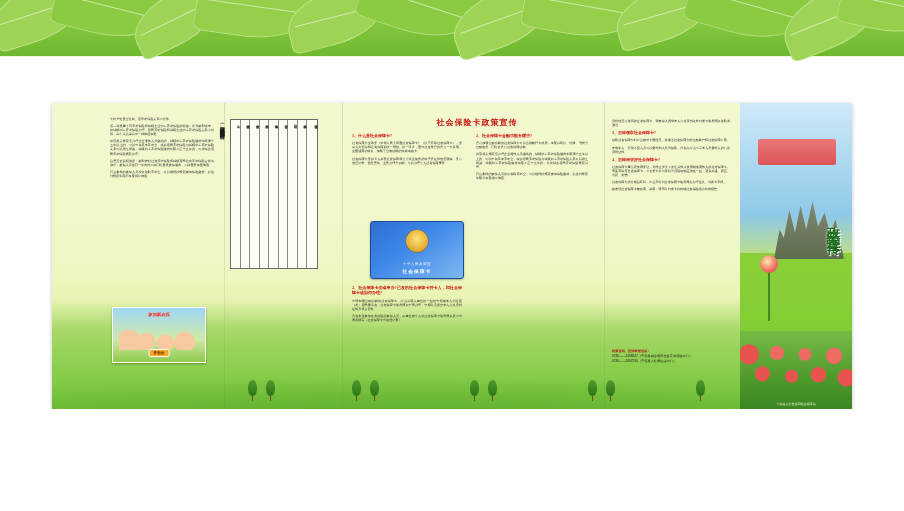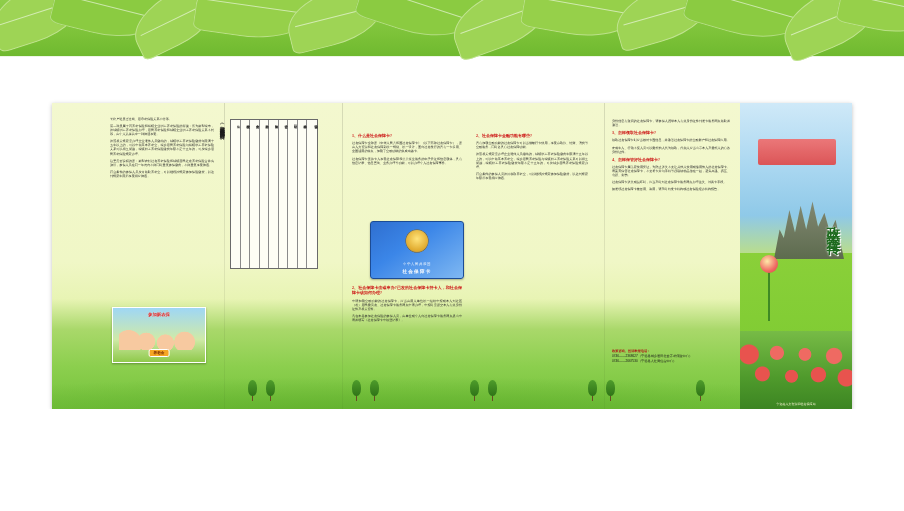--- a/index.html
+++ b/index.html
@@ -271,20 +271,21 @@
     <div class="tcell" style="left:9.5px;width:9.5px;">缴费档次</div>
     <div class="tcell" style="left:19px;width:9.5px;">个人缴费</div>
     <div class="tcell" style="left:28.5px;width:9.5px;">政府补贴</div>
     <div class="tcell" style="left:38px;width:9.5px;">集体补助</div>
     <div class="tcell" style="left:47.5px;width:9.5px;">合计金额</div>
     <div class="tcell" style="left:57px;width:9.5px;">计息年限</div>
     <div class="tcell" style="left:66.5px;width:9.5px;">待遇标准</div>
     <div class="tcell" style="left:76px;width:10px;border-right:none;">备注说明</div>
   </div>
 
+  <div class="main-title">社会保险卡政策宣传</div>
 
   <div class="col" style="left:300px;top:30px;width:110px;">
     <p class="sec-h">1、什么是社会保障卡?</p>
     <p>社会保障卡全称是《中华人民共和国社会保障卡》（以下简称社会保障卡），是由人力资源和社会保障部统一规划、统一设计，面向社会发行的具有一卡多用、全国通用的特点，加载了金融功能的集成电路卡。</p>
     <p>社会保障卡是持卡人享受社会保障和公共就业服务的电子凭证和信息载体，具有信息记录、信息查询、业务办理等功能，可以办理个人社会保障事务。</p>
   </div>
 
   <div class="card-img">
     <div class="emblem"></div>
     <div class="cn">中华人民共和国</div>

